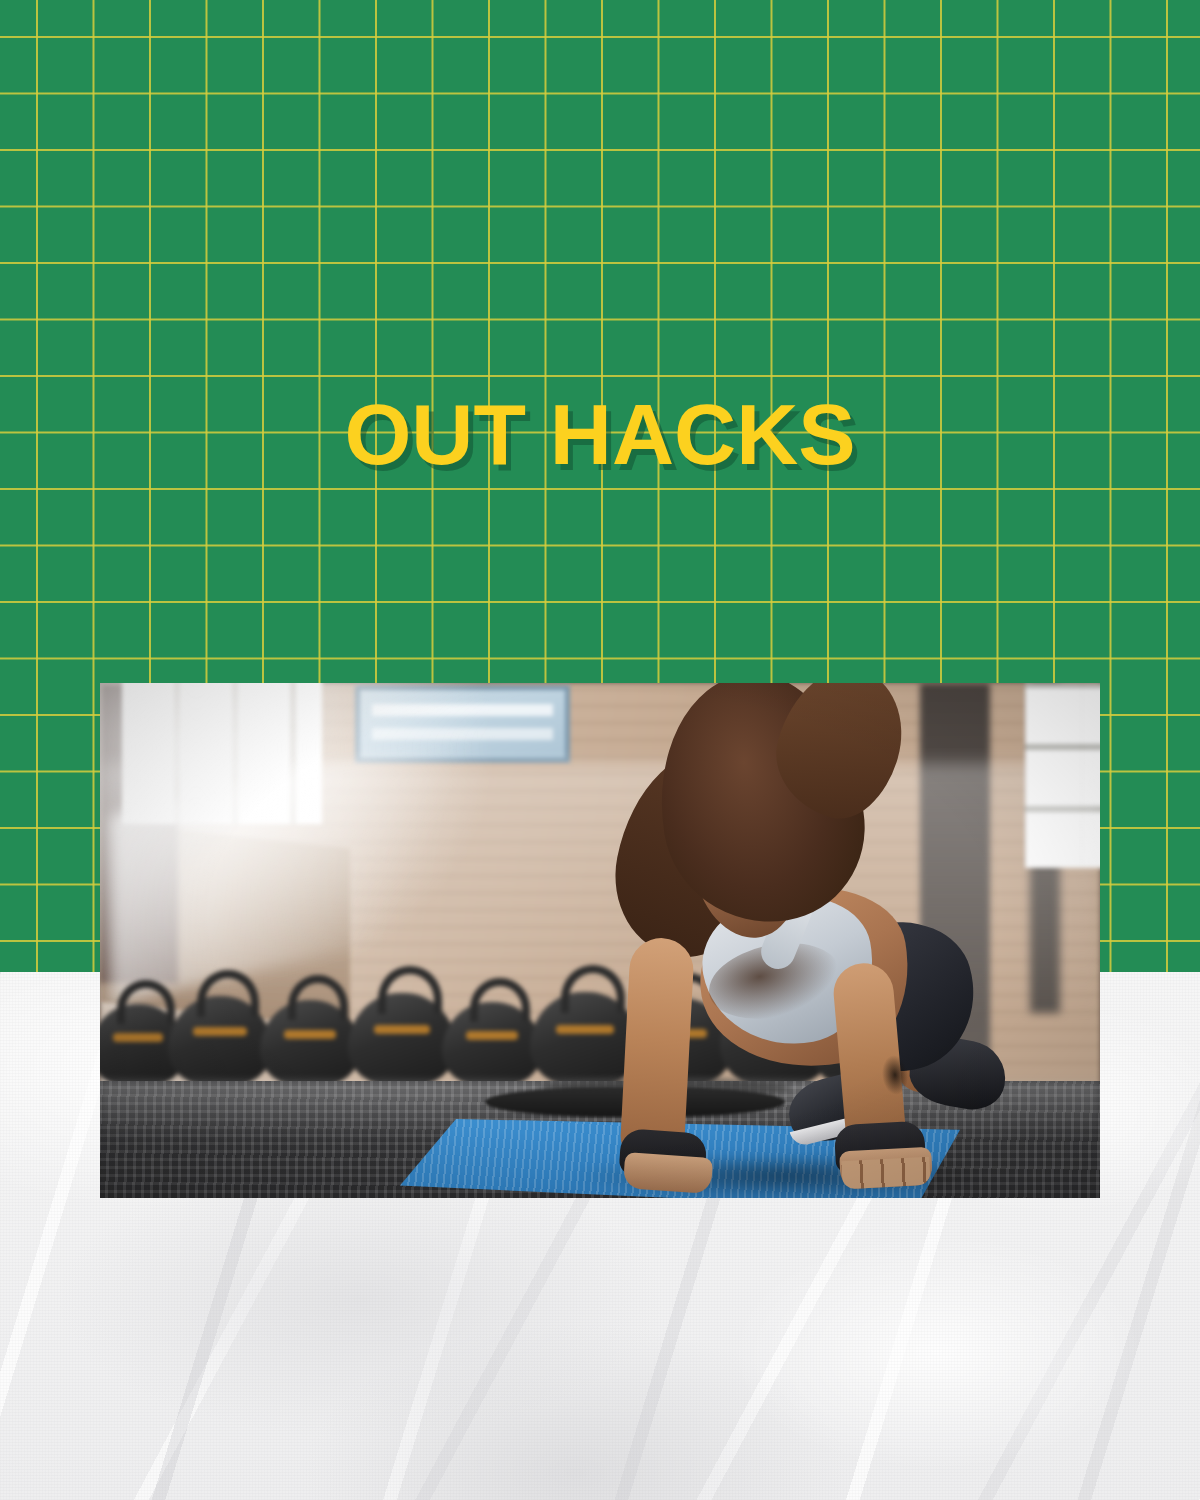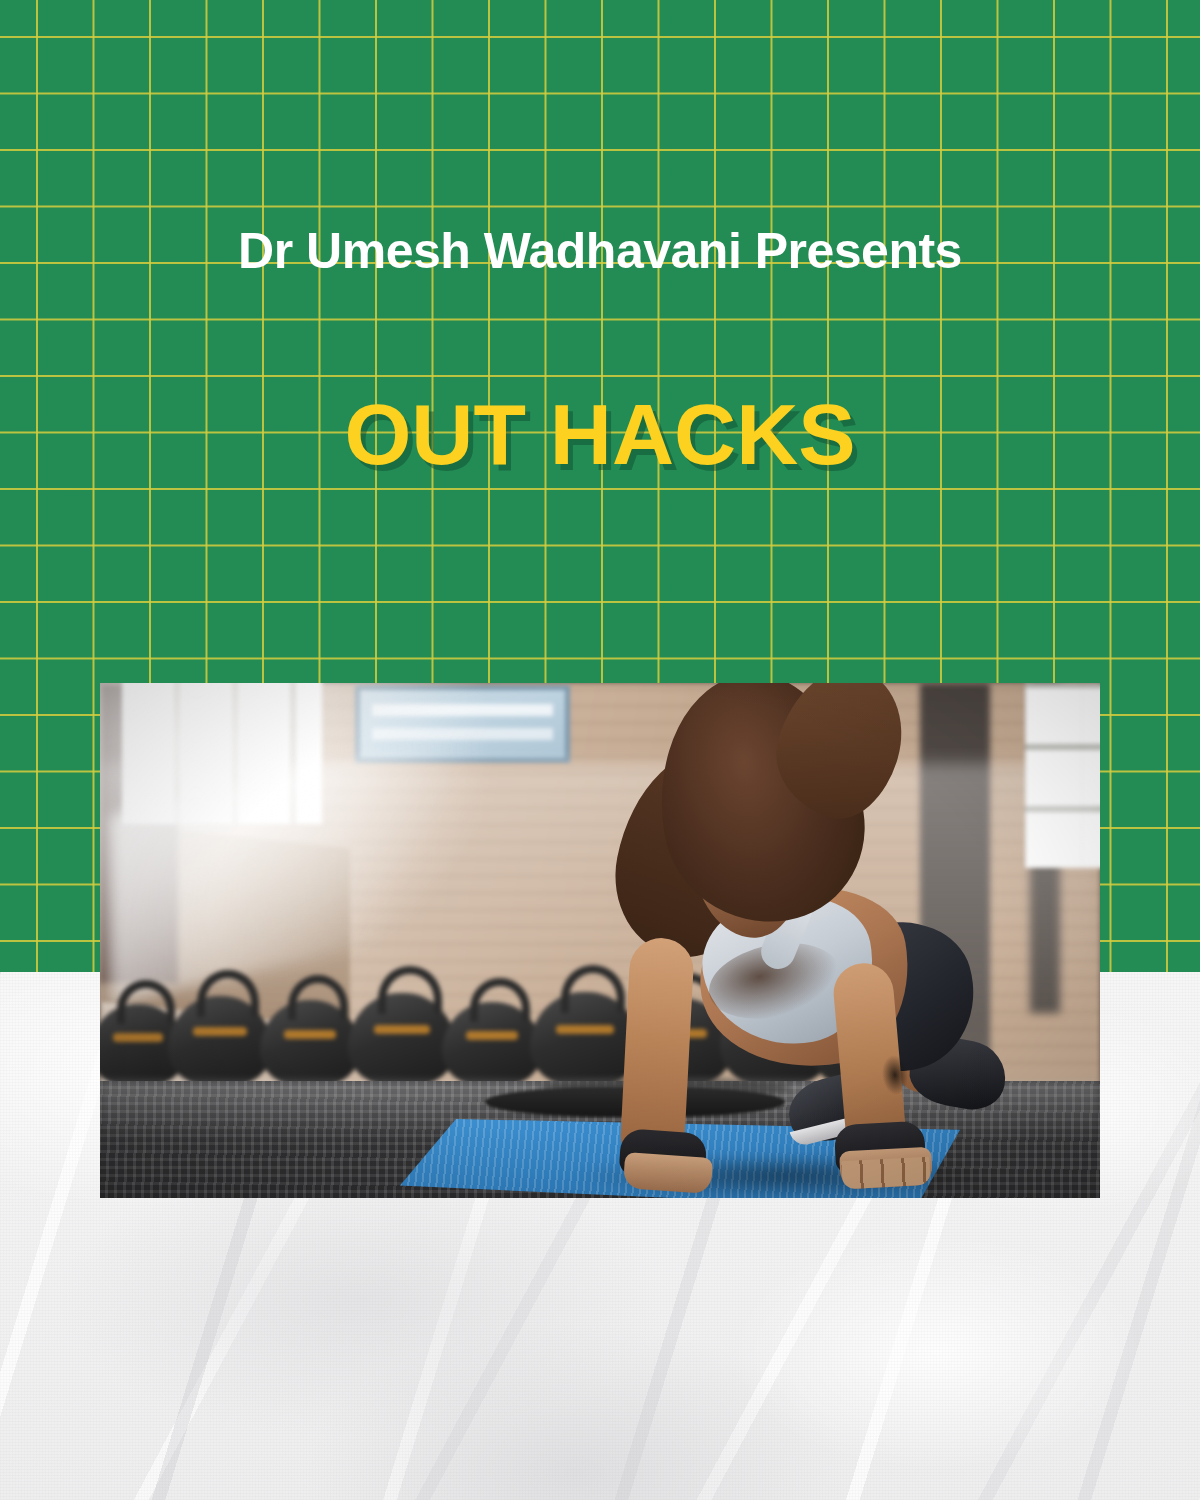--- a/index.html
+++ b/index.html
@@ -400,21 +400,20 @@
 <body>
 
 <div id="poster">
 
   <div class="green-panel"></div>
 
   <div class="paper-panel">
     <div class="paper-grain"></div>
   </div>
 
-  <div class="presenter">Dr Umesh Wadhavani Presents</div>
 
   <div class="title">
     <span class="l2">OUT HACKS</span>
   </div>
 
   <div class="photo">
     <div class="ph wall"></div>
     <div class="ph ledge"></div>
     <div class="ph pillar-l"></div>
     <div class="ph pillar-r"></div>

